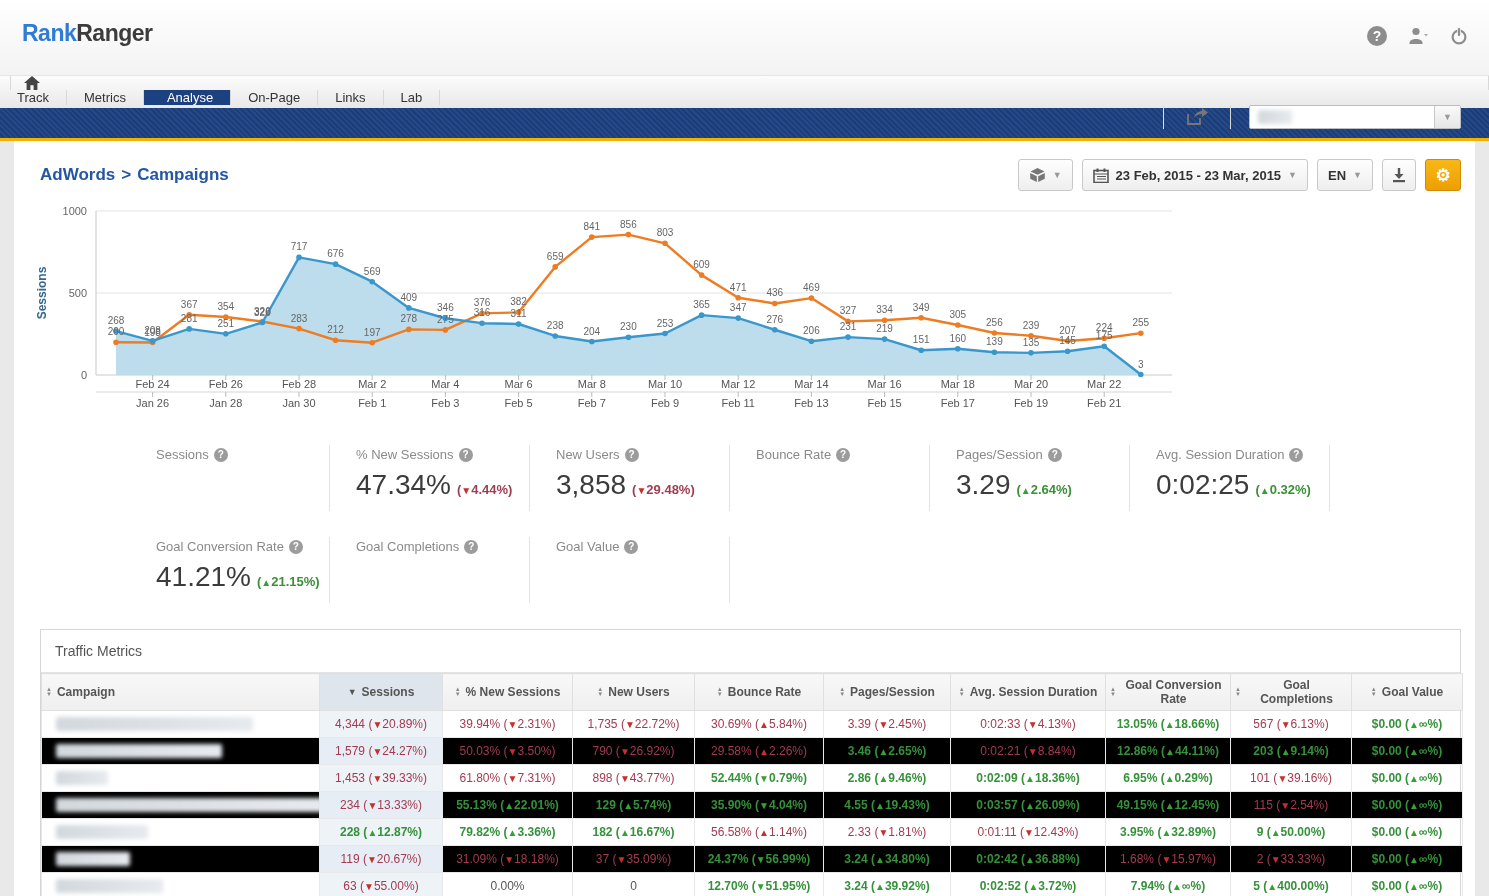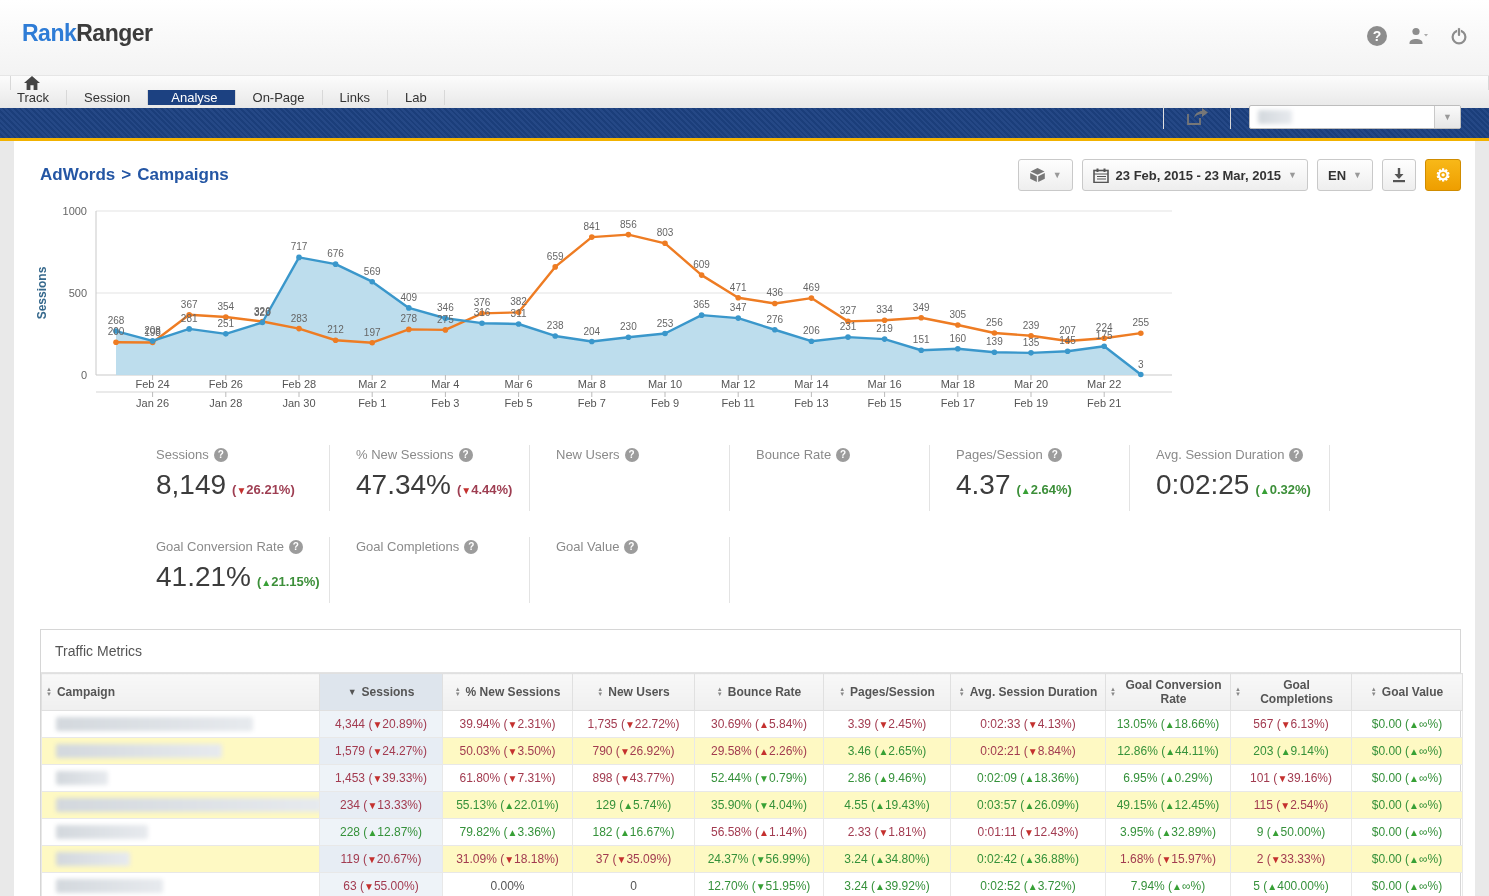--- a/index.html
+++ b/index.html
@@ -59,25 +59,25 @@
   .dred{color:#9e3e52}.dgreen{color:#3c8f39}
   .arr-r{color:#c4302e;font-size:10px}.arr-g{color:#37a035;font-size:10px}
   
   .table-panel{margin:6px 0 0 12px;border:1px solid #d6d6d6;background:#fff;}
   .panel-title{padding:13px 14px;font-size:14px;color:#555;border-bottom:1px solid #e3e3e3;}
   table{width:100%;border-collapse:collapse;table-layout:fixed;font-size:12px;color:#555;}
   th{background:linear-gradient(#f8f8f8,#efefef);border:1px solid #e0e0e0;height:37px;font-weight:bold;
     color:#555;font-size:12px;cursor:pointer;padding:0 4px;}
   th.sess{background:#dee5ed;}
   td{border:1px solid #e8e8e8;height:27px;text-align:center;padding:0 4px;white-space:nowrap;overflow:hidden;}
-  tr.stripe td{background:#fef9c3;}
+  tr.stripe td{background:#000000;}
   td.sess{background:#eef3f8;}
   tr.stripe td.sess{background:#e7edf4;}
   td.cred,td.cred .arrow{color:#a23b50;}
-  td.cgreen{color:#35913a;font-weight:normal;}
+  td.cgreen{color:#35913a;font-weight:bold;}
   td.cred .arrow{color:#c4302e;font-size:10px}
   td.cgreen .arrow{color:#37a035;font-size:10px}
   td.camp{text-align:left;padding-left:14px;}
   .sortud{display:inline-flex;flex-direction:column;font-size:6px;line-height:5px;color:#888;margin-right:5px;vertical-align:middle;}
   .sortdesc{font-size:9px;color:#555;margin-right:5px;vertical-align:middle;}
   .thflex{display:flex;align-items:center;justify-content:center;}
   .thflex.left{justify-content:flex-start;}
 </style>
 </head>
 <body>
@@ -106,21 +106,21 @@
 </div>
 
 <div class="navbar">
   <div class="tab home">
     <svg width="16" height="14" viewBox="0 0 16 14">
       <path d="M8 0 L16 7 L13.4 7 L13.4 14 L9.6 14 L9.6 9.2 L6.4 9.2 L6.4 14 L2.6 14 L2.6 7 L0 7 Z" fill="#444"></path>
     </svg>
   </div>
   <div id="nav-tabs" style="display:flex;align-items:stretch;">
       <div class="tab">Track</div>
-      <div class="tab">Session</div>
+      <div class="tab">Metrics</div>
       <div class="tab active">Analyse</div>
       <div class="tab">On-Page</div>
       <div class="tab">Links</div>
       <div class="tab">Lab</div>
     </div>
   <div class="nav-right">
     <div class="share-wrap">
       <svg width="22" height="18" viewBox="0 0 22 18">
         <path d="M2 6 L2 16 L14 16 L14 10" fill="none" stroke="#777" stroke-width="1.8"></path>
         <path d="M8 10 C9 5 13 3 16 3 L16 0 L22 4.5 L16 9 L16 6 C13 6 10 7 8 10 Z" fill="#777"></path>
@@ -368,54 +368,54 @@
       </svg>
   </div>
 
   <div class="kpi-rows" id="kpi-rows">
       <div class="kpi-row">
         <div class="kpi-cell">
           <div class="kpi-label">
             <span>Sessions</span>
             <span class="kpi-help">?</span>
           </div>
-          <div class="kpi-value">
-            <span>8,149</span>
-            <span class="kpi-delta dred">(<span class="arr-r">▼</span>26.21%)</span>
-          </div>
         </div>
         <div class="kpi-cell">
           <div class="kpi-label">
             <span>% New Sessions</span>
             <span class="kpi-help">?</span>
           </div>
           <div class="kpi-value">
             <span>47.34%</span>
             <span class="kpi-delta dred">(<span class="arr-r">▼</span>4.44%)</span>
           </div>
         </div>
         <div class="kpi-cell">
           <div class="kpi-label">
             <span>New Users</span>
             <span class="kpi-help">?</span>
           </div>
+          <div class="kpi-value">
+            <span>3,858</span>
+            <span class="kpi-delta dred">(<span class="arr-r">▼</span>29.48%)</span>
+          </div>
         </div>
         <div class="kpi-cell">
           <div class="kpi-label">
             <span>Bounce Rate</span>
             <span class="kpi-help">?</span>
           </div>
         </div>
         <div class="kpi-cell">
           <div class="kpi-label">
             <span>Pages/Session</span>
             <span class="kpi-help">?</span>
           </div>
           <div class="kpi-value">
-            <span>4.37</span>
+            <span>3.29</span>
             <span class="kpi-delta dgreen">(<span class="arr-g">▲</span>2.64%)</span>
           </div>
         </div>
         <div class="kpi-cell">
           <div class="kpi-label">
             <span>Avg. Session Duration</span>
             <span class="kpi-help">?</span>
           </div>
           <div class="kpi-value">
             <span>0:02:25</span>

